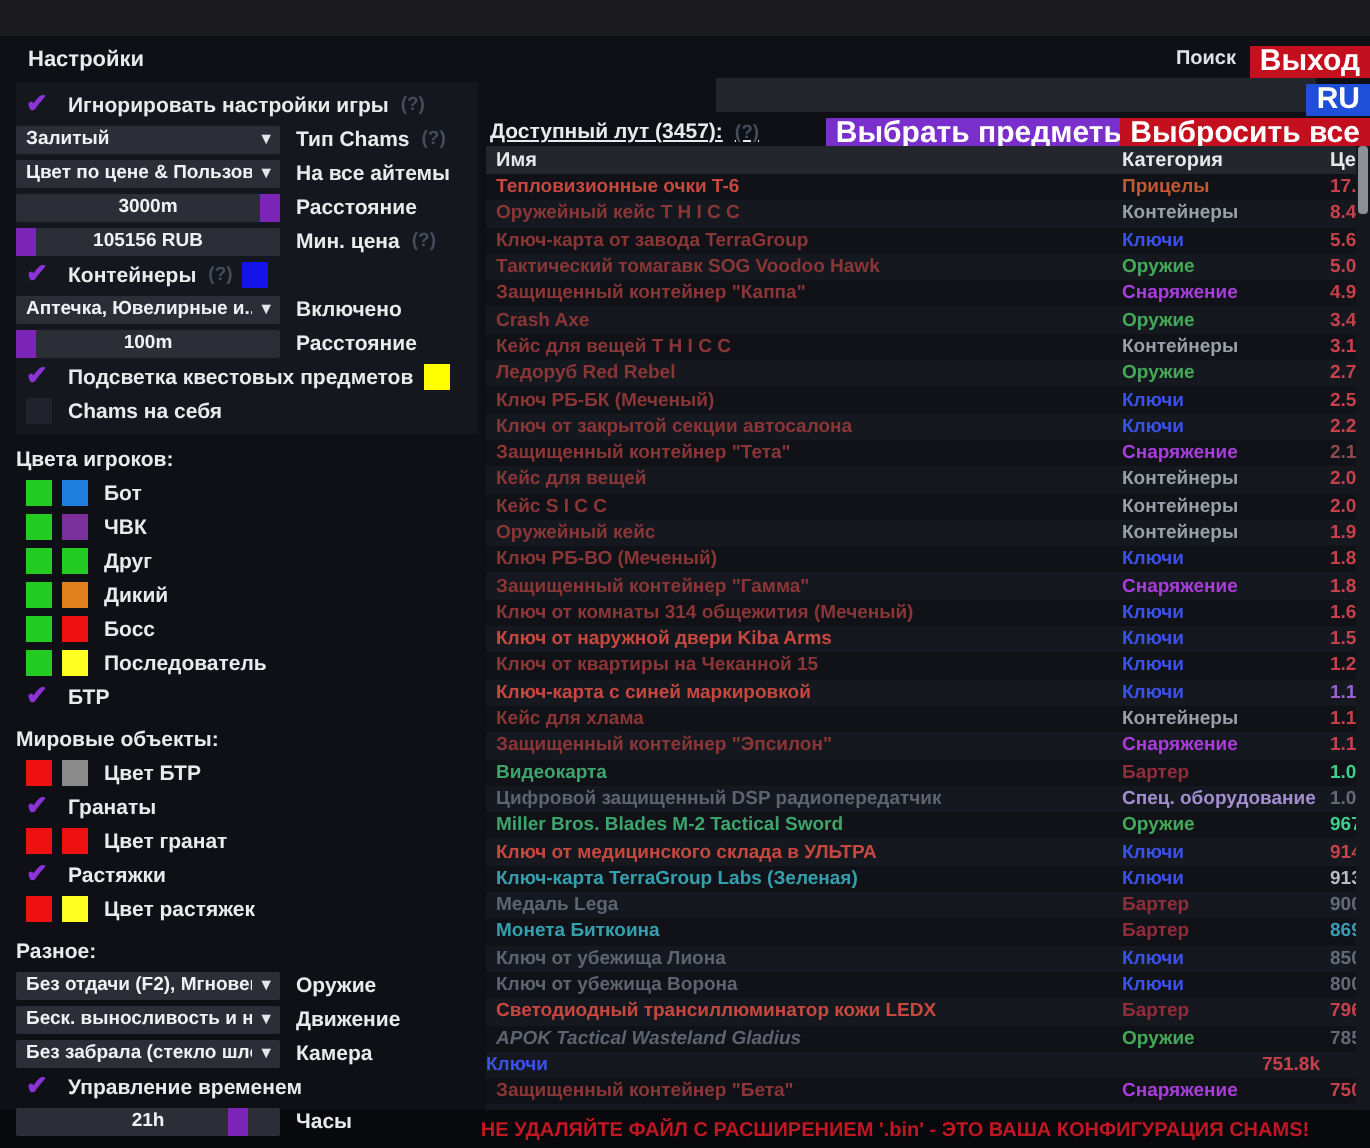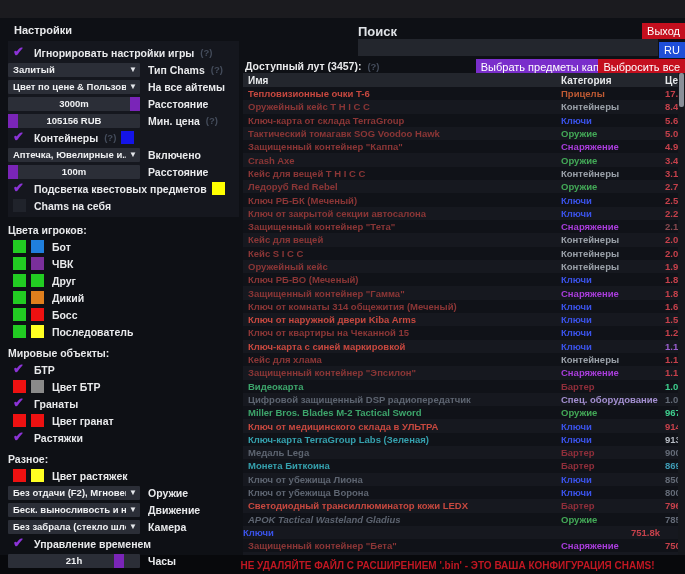--- a/index.html
+++ b/index.html
@@ -25,26 +25,26 @@
   .cb.on::after{content:"\2714";position:absolute;left:0px;top:-2px;font-size:13px;font-weight:700;color:#8b33d6;}
   .ctrl{width:132px;height:14px;background:#2b2e37;position:relative;flex:none;border-radius:1px;}
   .dd .val{position:absolute;left:5px;right:14px;top:0;font-size:9.5px;font-weight:700;color:#f0f1f3;line-height:14px;white-space:nowrap;overflow:hidden;}
   .dd .arr{position:absolute;right:3px;top:0;font-size:8px;line-height:14px;color:#e4e6ea;}
   .sl .val{position:absolute;left:0;right:0;top:0;text-align:center;font-size:9.5px;font-weight:700;color:#f0f1f3;line-height:14px;}
   .sl .handle{position:absolute;top:0;width:10px;height:14px;background:#7a25b8;}
   .sw{width:13px;height:13px;flex:none;margin-left:5px;}
   .sw2label{margin-left:9px;}
 
   
-  .search-label{position:absolute;left:358px;top:24px;width:260px;text-align:left;font-size:13px;font-weight:700;color:#dfe2e6;}
+  .search-label{position:absolute;left:358px;top:24px;width:260px;text-align:right;font-size:10px;font-weight:700;color:#dfe2e6;}
   .search-input{position:absolute;left:358px;top:39px;width:300px;height:17px;background:#23262d;border:none;outline:none;color:#e6e8ea;font-size:10px;font-family:"Liberation Sans",sans-serif;padding:0 5px;box-sizing:border-box;}
-  .btn{position:absolute;height:16px;line-height:16px;font-size:11px;font-weight:400;color:#ffffff;padding:0 5px;cursor:pointer;white-space:nowrap;}
+  .btn{position:absolute;height:16px;line-height:16px;font-size:15px;font-weight:700;color:#ffffff;padding:0 5px;cursor:pointer;white-space:nowrap;}
   .btn-exit{right:0;top:23px;background:#c40f1e;}
   .btn-ru{right:0;top:42px;background:#1f4fd8;}
-  .loot-title{position:absolute;left:245px;top:60px;font-size:10.5px;font-weight:700;color:#e9eaec;}
+  .loot-title{position:absolute;left:245px;top:60px;font-size:10.5px;font-weight:700;color:#e9eaec;text-decoration:underline;}
   .loot-title .hint{font-size:9.5px;color:#454d5c;margin-left:6px;font-weight:700;}
   .btn-kappa{right:69px;top:59px;background:#7a2ecb;}
   .btn-drop{right:0;top:59px;background:#c40f1e;}
 
   
   .table{position:absolute;left:243px;right:7px;top:73px;bottom:19px;overflow:hidden;}
   .thead{height:14px;background:#23262d;display:flex;align-items:center;}
   .thead span{font-size:10px;font-weight:700;color:#e6e8ea;}
   .trow{height:13.3px;display:flex;align-items:center;}
   .trow:nth-child(odd){background:#101218;}
@@ -158,52 +158,52 @@
       <div class="s-row">
         <span class="sw" style="background: rgb(34, 204, 34);"></span>
         <span class="sw" style="background: rgb(238, 17, 17);"></span>
         <span class="lbl sw2label">Босс</span>
       </div>
       <div class="s-row">
         <span class="sw" style="background: rgb(34, 204, 34);"></span>
         <span class="sw" style="background: rgb(255, 255, 34);"></span>
         <span class="lbl sw2label">Последователь</span>
       </div>
+      <div class="s-row">
+        <span class="cb on"></span>
+        <span class="lbl">БТР</span>
+      </div>
       <div class="s-row section">
         <span class="lbl" style="margin-left: 0px;">Мировые объекты:</span>
-      </div>
-      <div class="s-row">
-        <span class="cb on"></span>
-        <span class="lbl">БТР</span>
       </div>
       <div class="s-row">
         <span class="sw" style="background: rgb(238, 17, 17);"></span>
         <span class="sw" style="background: rgb(138, 138, 138);"></span>
         <span class="lbl sw2label">Цвет БТР</span>
       </div>
       <div class="s-row">
         <span class="cb on"></span>
         <span class="lbl">Гранаты</span>
       </div>
       <div class="s-row">
         <span class="sw" style="background: rgb(238, 17, 17);"></span>
         <span class="sw" style="background: rgb(238, 17, 17);"></span>
         <span class="lbl sw2label">Цвет гранат</span>
       </div>
       <div class="s-row">
         <span class="cb on"></span>
         <span class="lbl">Растяжки</span>
       </div>
-      <div class="s-row section">
-        <span class="lbl" style="margin-left: 0px;">Разное:</span>
-      </div>
       <div class="s-row">
         <span class="sw" style="background: rgb(238, 17, 17);"></span>
         <span class="sw" style="background: rgb(255, 255, 34);"></span>
         <span class="lbl sw2label">Цвет растяжек</span>
+      </div>
+      <div class="s-row section">
+        <span class="lbl" style="margin-left: 0px;">Разное:</span>
       </div>
       <div class="s-row">
         <div class="ctrl dd">
           <span class="val">Без отдачи (F2), Мгновенное п</span>
           <span class="arr">▼</span>
         </div>
         <span class="lbl">Оружие</span>
       </div>
       <div class="s-row">
         <div class="ctrl dd">
@@ -255,21 +255,21 @@
         <span class="c-name" style="color: rgb(199, 72, 63);">Тепловизионные очки T-6</span>
         <span class="c-cat" style="color: rgb(191, 90, 51);">Прицелы</span>
         <span class="c-price" style="color: rgb(198, 65, 75);">17.33kk</span>
       </div>
       <div class="trow">
         <span class="c-name" style="color: rgb(139, 54, 54);">Оружейный кейс T H I C C</span>
         <span class="c-cat" style="color: rgb(154, 160, 168);">Контейнеры</span>
         <span class="c-price" style="color: rgb(198, 65, 75);">8.40kk</span>
       </div>
       <div class="trow">
-        <span class="c-name" style="color: rgb(139, 54, 54);">Ключ-карта от склада TerraGroup</span>
+        <span class="c-name" style="color: rgb(139, 54, 54);">Ключ-карта от завода TerraGroup</span>
         <span class="c-cat" style="color: rgb(58, 82, 232);">Ключи</span>
         <span class="c-price" style="color: rgb(198, 65, 75);">5.63kk</span>
       </div>
       <div class="trow">
         <span class="c-name" style="color: rgb(139, 54, 54);">Тактический томагавк SOG Voodoo Hawk</span>
         <span class="c-cat" style="color: rgb(67, 169, 87);">Оружие</span>
         <span class="c-price" style="color: rgb(198, 65, 75);">5.00kk</span>
       </div>
       <div class="trow">
         <span class="c-name" style="color: rgb(139, 54, 54);">Защищенный контейнер "Каппа"</span>

